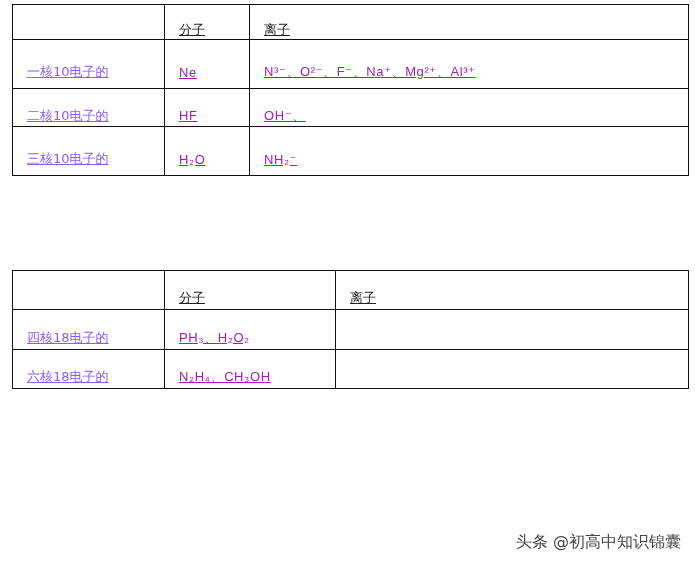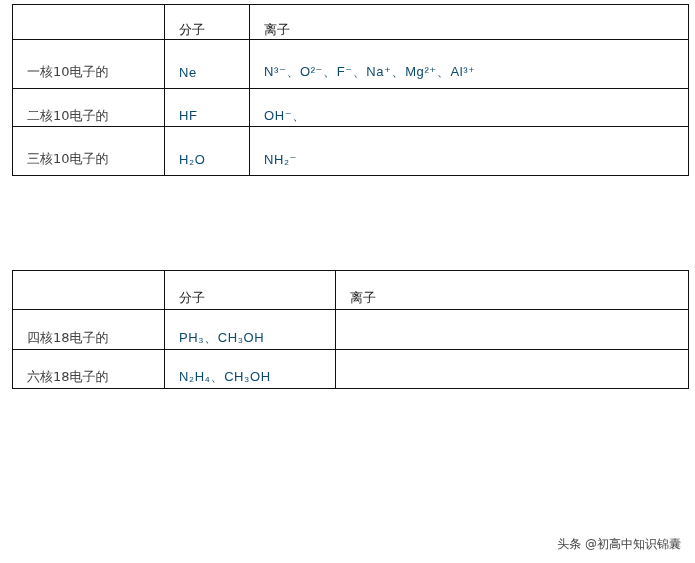--- a/index.html
+++ b/index.html
@@ -2,29 +2,29 @@
 <html><head>
   <meta charset="utf-8">
   <style>
     html, body { margin: 0; padding: 0; background: #ffffff; }
     body {
       width: 695px; height: 563px; position: relative; overflow: hidden;
       font-family: "Liberation Sans", "DejaVu Sans", sans-serif;
       color: #333333;
     }
     table { border-collapse: collapse; position: absolute; left: 12px; table-layout: fixed; }
-    td { border: 1.5px solid #111111; padding: 16px 0 0 14px; font-size: 13px; vertical-align: middle; white-space: nowrap; }
-    td.label { color: #404040; font-family: "DejaVu Sans", sans-serif; font-size: 13px; }
+    td { border: 1.5px solid #111111; padding: 16px 0 0 14px; font-size: 13px; vertical-align: middle; white-space: nowrap; text-decoration: underline; }
+    td.label { color: #8b5cf6; font-family: "DejaVu Sans", sans-serif; font-size: 13px; }
     td.head { color: #222; font-family: "DejaVu Sans", sans-serif; font-size: 13px; }
-    .formula { letter-spacing: 0.6px; color: #0c4a6e; }
+    .formula { letter-spacing: 0.6px; color: #a21caf; }
     #t1 { top: 4px; width: 676px; }
     #t2 { top: 270px; width: 676px; }
     .watermark {
       position: absolute; right: 14px; bottom: 10px;
-      font-size: 12px; color: #444; font-family: "DejaVu Sans", sans-serif;
+      font-size: 16px; color: #444; font-family: "DejaVu Sans", sans-serif;
       text-shadow: 0 0 2px #fff;
     }
   </style>
 </head>
 <body>
 
 <table id="t1">
   <colgroup>
       <col style="width:152px">
       <col style="width:85px">
@@ -61,21 +61,21 @@
       <col style="width:353px">
     </colgroup>
   <tbody>
       <tr style="height:39px">
     <td></td>
     <td class="head">分子</td>
     <td class="head">离子</td>
   </tr>
   <tr style="height:40px">
     <td class="label">四核18电子的</td>
-    <td class="formula">PH₃、CH₃OH</td>
+    <td class="formula">PH₃、H₂O₂</td>
     <td class="formula"></td>
   </tr>
   <tr style="height:39px">
     <td class="label">六核18电子的</td>
     <td class="formula">N₂H₄、CH₃OH</td>
     <td class="formula"></td>
   </tr>
 </tbody>
   </table>
 

